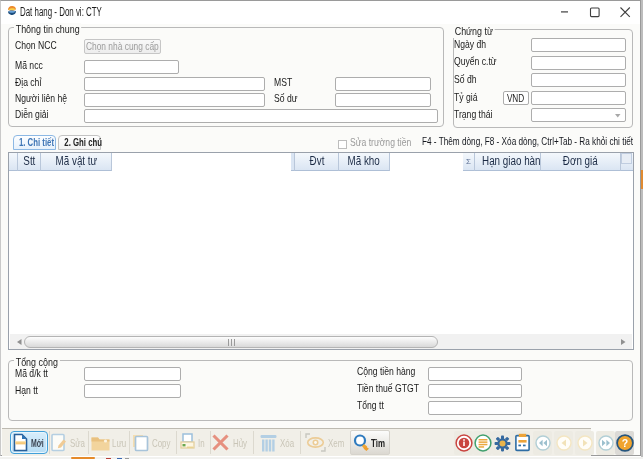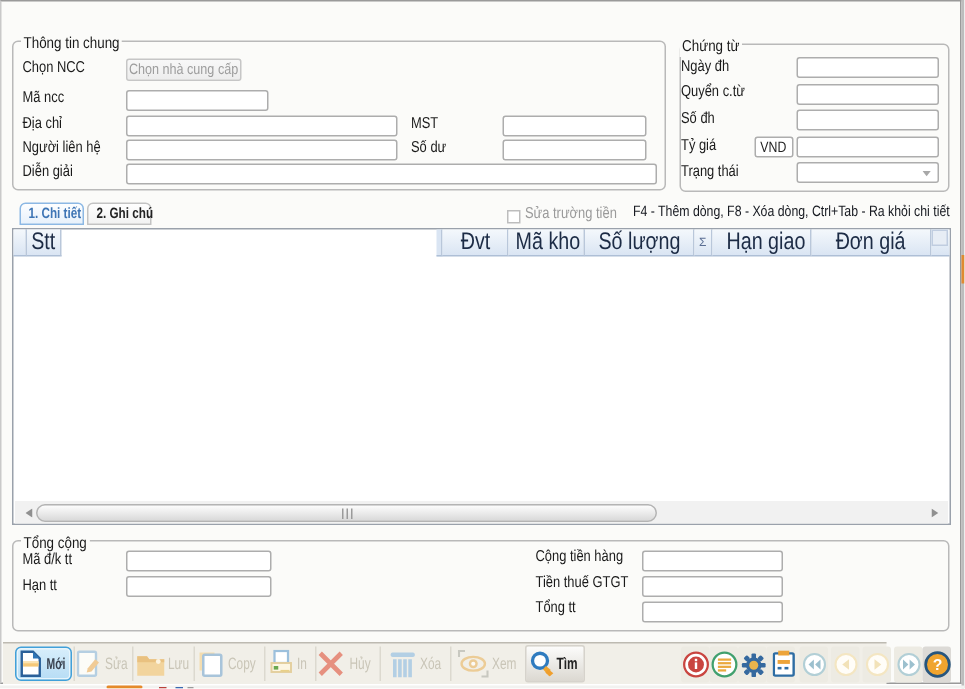--- a/index.html
+++ b/index.html
@@ -20,39 +20,57 @@
   .lbl { position:absolute; font-size:10.5px; color:#1a1a1a; line-height:13px; white-space:nowrap;
          transform:scaleX(0.82); transform-origin:0 50%; }
   .field { position:absolute; background:#fff; border:1px solid #adadad; border-radius:2px; }
   .tab { position:absolute; top:134px; height:15px; border-radius:4px 4px 0 0;
          font-size:10px; line-height:14px; text-align:center; white-space:nowrap; }
   .tab span { display:inline-block; transform:scaleX(0.78); transform-origin:50% 50%; }
   #grid { position:absolute; left:7px; top:151px; width:626px; height:198px;
           background:#fff; border:1px solid #9aa1ab; }
   .gh { position:absolute; top:0; height:18px; background:linear-gradient(#f4f8fc,#dae5f3);
         border-right:1px solid #b9c7da; border-bottom:1px solid #aebfd6;
-        font-size:16px; color:#1c2b45; text-align:center; line-height:17px; overflow:hidden; white-space:nowrap;}
+        font-size:12px; color:#1c2b45; text-align:center; line-height:17px; overflow:hidden; white-space:nowrap;}
   .gh span { display:inline-block; transform:scaleX(0.82); transform-origin:50% 50%; }
   #gfooter { position:absolute; left:1px; right:1px; top:161px; height:19px;
              background:#dfe4ef; border-top:1px solid #aab8d0; }
   #hscroll { position:absolute; left:1px; right:1px; top:181px; height:15px; background:#f1f1f1; }
   #hthumb { position:absolute; left:14px; top:1.5px; width:414px; height:12px; border-radius:6px;
             background:linear-gradient(#fdfdfd,#d9d9d9); border:1px solid #b4b4b4; }
   #toolbar { position:absolute; left:1px; top:427px; width:589px; height:28px;
              background:#f1efe8; border-top:1px solid #bdbab1; }
   .tbtext { position:absolute; font-size:11px; color:#c9c5b7; line-height:13px; white-space:nowrap;
             transform:scaleX(0.72); transform-origin:0 50%; }
   .tsep { position:absolute; top:2px; height:23px; width:1px; background:#dcd9cf; }
   .rbtn { position:absolute; top:2px; width:19px; height:24px; background:#edebe3; border-radius:2px; }
 </style>
 </head>
 <body>
 <div id="page">
 <div id="win">
 
+  <div id="titlebar">
+    <svg class="abs" style="left:6px;top:4px" width="10" height="11" viewBox="0 0 10 11">
+      <path d="M1.1 4.9 C0.7 2.4 3.1 0.5 5.7 1.1 C8.1 1.6 9.4 3.3 8.7 4.5 C7.8 5.5 4.3 5.9 1.1 4.9 Z" fill="#ed8a2d"></path>
+      <path d="M1.6 4.7 C2.2 3.4 4.4 2.9 6.3 3.3 C7.5 3.6 8.3 4.1 8.4 4.6 C7.4 5.4 4.3 5.6 1.6 4.7 Z" fill="#f8cf4a"></path>
+      <path d="M8.9 6.1 C9.3 8.6 6.9 10.5 4.3 9.9 C1.9 9.4 0.6 7.7 1.3 6.5 C2.2 5.5 5.7 5.1 8.9 6.1 Z" fill="#1c4d7d"></path>
+      <path d="M8.4 6.3 C7.8 7.6 5.6 8.1 3.7 7.7 C2.5 7.4 1.7 6.9 1.6 6.4 C2.6 5.6 5.7 5.4 8.4 6.3 Z" fill="#6aa2d8"></path>
+    </svg>
+    <div class="title-text">Dat hang - Don vi: CTY</div>
+    <svg class="wbtn" style="left:552px" width="24" height="22">
+          <rect x="8" y="10.3" width="7" height="1.2" fill="#3f3f3f"></rect>
+        </svg>
+    <svg class="wbtn" style="left:584px" width="24" height="22">
+          <rect x="5.5" y="7" width="8.6" height="8.6" rx="1" fill="none" stroke="#3f3f3f" stroke-width="1.1"></rect>
+        </svg>
+    <svg class="wbtn" style="left:614px" width="24" height="22">
+          <path d="M5.5 6.5 L14.8 15.8 M14.8 6.5 L5.5 15.8" stroke="#3f3f3f" stroke-width="1.1"></path>
+        </svg>
+  </div>
 
   <div class="gbox" style="left:7px;top:26px;width:436px;height:100px;">
     <div class="gbox-label">Thông tin chung</div>
   </div>
   <div class="lbl" style="left:14px;top:38px;">Chọn NCC</div>
   <div class="field" style="left:83px;top:38px;width:77px;height:15px;background:linear-gradient(#f8f8f8,#ededed);border-color:#c6c6c6;border-radius:2px;display:flex;align-items:center;justify-content:center;">
      <span style="display:inline-block;font-size:10px;color:#9d9d9d;transform:scaleX(0.84);white-space:nowrap;">Chọn nhà cung cấp</span>
   </div>
   <div class="lbl" style="left:14px;top:58px;">Mã ncc</div>
   <div class="field" style="left:83px;top:59px;width:95px;height:14px;"></div>
@@ -91,24 +109,24 @@
   <div class="tab" style="left:12px;width:43px;background:linear-gradient(#fdfeff,#e7f1fb);border:1px solid #8cb8e4;color:#3e75b5;font-weight:bold;"><span>1. Chi tiết</span></div>
   <div class="tab" style="left:57px;width:43px;background:linear-gradient(#fefefe,#f2f2f2);border:1px solid #c3c3c3;color:#222;font-weight:bold;"><span>2. Ghi chú</span></div>
 
   <div class="abs" style="left:337px;top:139px;width:9px;height:9px;border:1px solid #bdbdbd;background:#fff;"></div>
   <div class="lbl" style="left:349px;top:135px;color:#9a9a9a;">Sửa trường tiền</div>
   <div class="lbl" style="left:421px;top:134px;color:#15181f;font-size:10px;transform:scaleX(0.82);">F4 - Thêm dòng, F8 - Xóa dòng, Ctrl+Tab - Ra khỏi chi tiết</div>
 
   <div id="grid">
     <div class="gh" style="left:0px;width:9px;"></div>
     <div class="gh" style="left:9px;width:23px;"><span>Stt</span></div>
+    <div class="gh" style="left:32px;width:71px;"><span>Mã vật tư</span></div>
     <div class="gh" style="left:282px;width:4px;background:#dae5f3;"></div>
     <div class="gh" style="left:286px;width:44px;"><span>Đvt</span></div>
     <div class="gh" style="left:330px;width:51px;"><span>Mã kho</span></div>
-    <div class="gh" style="left:381px;width:73px;"><span>Số lượng</span></div>
     <div class="gh" style="left:454px;width:12px;color:#5a6e93;font-size:8px;"><span style="transform:scaleX(1)">Σ</span></div>
     <div class="gh" style="left:532px;width:80px;"><span>Đơn giá</span></div>
     <div class="gh" style="left:466px;width:66px;"><span>Hạn giao hàng</span></div>
     <div class="gh" style="left:612px;width:12px;border-right:none;"></div>
     <div class="abs" style="left:612px;top:0px;width:11px;height:11px;background:#e7edf5;border:1px solid #c0cde0;"></div>
     <div id="hscroll">
       <svg class="abs" style="left:7px;top:5px" width="5" height="6">
             <path d="M4.5 0 L4.5 6 L0 3 Z" fill="#909090"></path>
           </svg>
       <svg class="abs" style="right:6px;top:5px" width="5" height="6">

